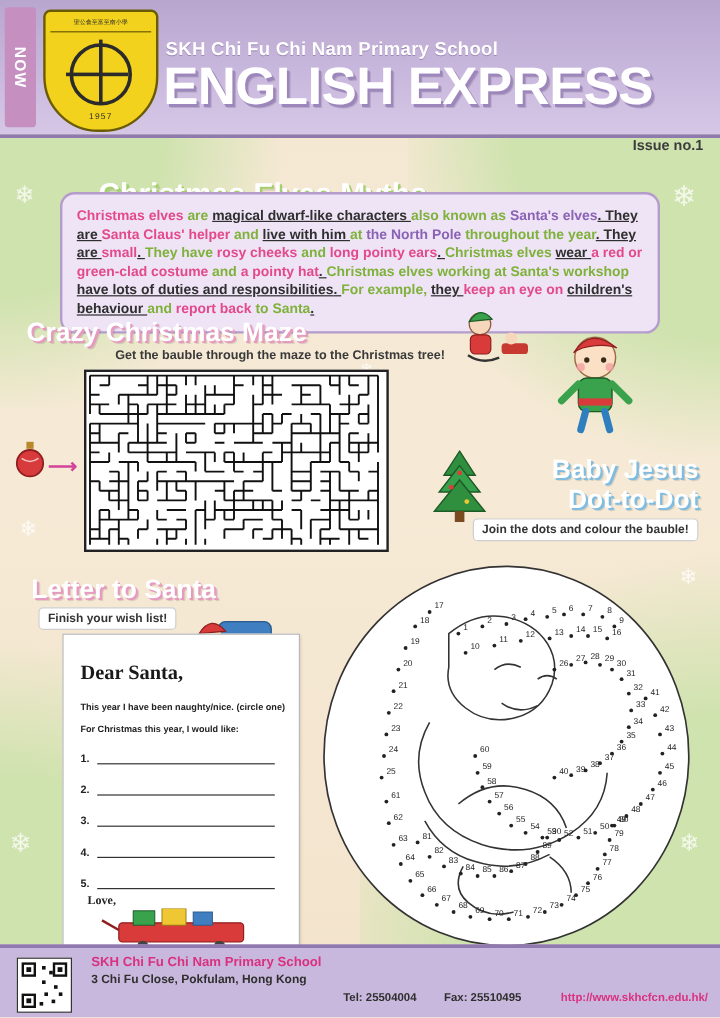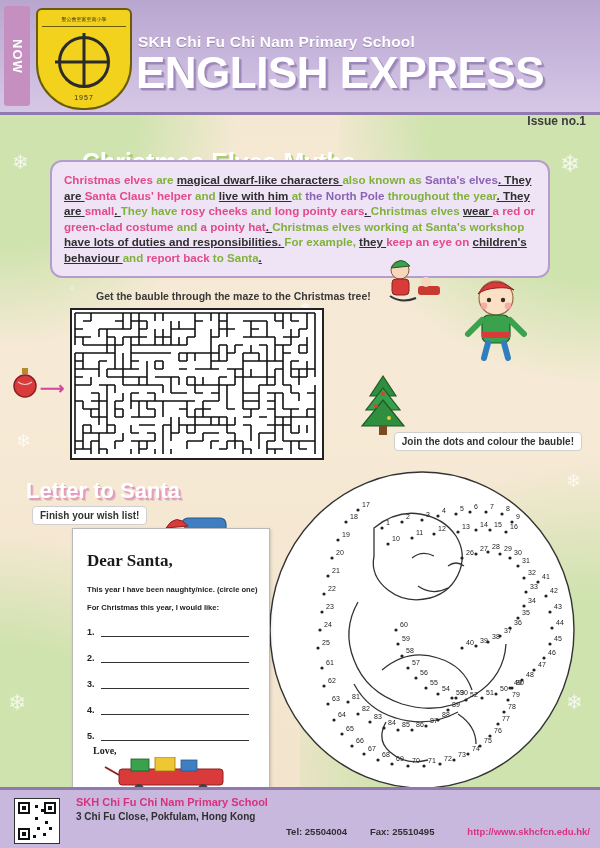--- a/index.html
+++ b/index.html
@@ -149,21 +149,20 @@
   }
   .letter-sub{
     position:absolute;left:32px;top:506px;
     background:#ffffff;border:1px solid #cfcfcf;border-radius:4px;
     padding:3px 7px;font-size:10px;font-weight:bold;color:#333;
   }
   .letter-card{
     position:absolute;left:52px;top:528px;width:196px;height:265px;
     background:#ffffff;border:1px solid #b9b9b9;
     box-shadow:1px 1px 3px rgba(0,0,0,.16);
-    margin-left:20px;
   }
   .letter-card .dear{
     position:absolute;left:14px;top:22px;font-size:17px;font-weight:bold;
     color:#1a1a1a;font-family:"Liberation Serif",serif;
   }
   .letter-card .q1{position:absolute;left:14px;top:56px;font-size:7.6px;font-weight:bold;color:#222;}
   .letter-card .q2{position:absolute;left:14px;top:74px;font-size:7.6px;font-weight:bold;color:#222;}
   .wish-line{
     position:absolute;left:14px;width:168px;font-size:9px;font-weight:bold;color:#222;
   }
@@ -235,20 +234,21 @@
     <div class="school-name">SKH Chi Fu Chi Nam Primary School</div>
     <div class="masthead">ENGLISH EXPRESS</div>
   </div>
   <div class="issue">Issue no.1</div>
 
   <div class="myths-title">Christmas Elves Myths</div>
   <div class="myths-box">
     <p id="myths-paragraph"><span class="w-pink">Christmas elves </span><span class="w-green">are </span><span class="w-dark">magical dwarf-like characters </span><span class="w-green">also known as </span><span class="w-purple">Santa's elves</span><span class="w-dark">. They are </span><span class="w-pink">Santa Claus' helper </span><span class="w-green">and </span><span class="w-dark">live with him </span><span class="w-green">at </span><span class="w-purple">the North Pole </span><span class="w-green">throughout the year</span><span class="w-dark">. They are </span><span class="w-pink">small</span><span class="w-dark">. </span><span class="w-green">They have </span><span class="w-pink">rosy cheeks </span><span class="w-green">and </span><span class="w-pink">long pointy ears</span><span class="w-dark">. </span><span class="w-green">Christmas elves </span><span class="w-dark">wear </span><span class="w-pink">a red or green-clad costume </span><span class="w-green">and </span><span class="w-pink">a pointy hat</span><span class="w-dark">. </span><span class="w-green">Christmas elves working at Santa's workshop </span><span class="w-dark">have lots of duties and responsibilities</span><span class="w-dark">. </span><span class="w-green">For example, </span><span class="w-dark">they </span><span class="w-pink">keep an eye on </span><span class="w-dark">children's behaviour </span><span class="w-green">and </span><span class="w-pink">report back </span><span class="w-green">to Santa</span><span class="w-dark">.</span></p>
   </div>
 
+  <div class="maze-title">Crazy Christmas Maze</div>
   <div class="maze-sub">Get the bauble through the maze to the Christmas tree!</div>
 
   <div class="maze-frame">
     <svg width="246" height="144" viewBox="0 0 246 144">
       <g stroke="#111" stroke-width="1.6" fill="none" id="maze-lines">
           <path d="M3 3 H243 M3 147 H243 M3 3 V35 M3 43 V147 M243 3 V67 M243 75 V147 M11 11 h8 M43 11 h8 M59 11 h8 M67 11 h8 M123 11 h8 M147 11 h8 M171 11 h8 M179 11 h8 M187 11 h8 M203 11 h8 M219 11 h8 M3 19 h8 M27 19 h8 M35 19 h8 M43 19 h8 M51 19 h8 M67 19 h8 M99 19 h8 M107 19 h8 M115 19 h8 M147 19 h8 M155 19 h8 M179 19 h8 M227 19 h8 M3 27 h8 M11 27 h8 M35 27 h8 M51 27 h8 M59 27 h8 M67 27 h8 M83 27 h8 M91 27 h8 M115 27 h8 M139 27 h8 M171 27 h8 M179 27 h8 M187 27 h8 M195 27 h8 M211 27 h8 M219 27 h8 M11 35 h8 M19 35 h8 M27 35 h8 M35 35 h8 M43 35 h8 M59 35 h8 M67 35 h8 M75 35 h8 M83 35 h8 M91 35 h8 M99 35 h8 M107 35 h8 M147 35 h8 M163 35 h8 M187 35 h8 M203 35 h8 M211 35 h8 M227 35 h8 M3 43 h8 M11 43 h8 M19 43 h8 M27 43 h8 M35 43 h8 M59 43 h8 M67 43 h8 M75 43 h8 M83 43 h8 M91 43 h8 M107 43 h8 M115 43 h8 M123 43 h8 M131 43 h8 M139 43 h8 M155 43 h8 M171 43 h8 M179 43 h8 M211 43 h8 M227 43 h8 M3 51 h8 M27 51 h8 M59 51 h8 M83 51 h8 M107 51 h8 M139 51 h8 M147 51 h8 M171 51 h8 M179 51 h8 M187 51 h8 M195 51 h8 M203 51 h8 M219 51 h8 M3 59 h8 M11 59 h8 M19 59 h8 M35 59 h8 M43 59 h8 M51 59 h8 M59 59 h8 M83 59 h8 M107 59 h8 M123 59 h8 M131 59 h8 M139 59 h8 M155 59 h8 M163 59 h8 M203 59 h8 M219 59 h8 M227 59 h8 M235 59 h8 M3 67 h8 M35 67 h8 M43 67 h8 M51 67 h8 M59 67 h8 M67 67 h8 M83 67 h8 M91 67 h8 M99 67 h8 M115 67 h8 M147 67 h8 M163 67 h8 M171 67 h8 M179 67 h8 M187 67 h8 M195 67 h8 M219 67 h8 M227 67 h8 M3 75 h8 M11 75 h8 M27 75 h8 M35 75 h8 M51 75 h8 M59 75 h8 M67 75 h8 M75 75 h8 M83 75 h8 M115 75 h8 M123 75 h8 M131 75 h8 M139 75 h8 M147 75 h8 M155 75 h8 M187 75 h8 M195 75 h8 M211 75 h8 M19 83 h8 M59 83 h8 M75 83 h8 M99 83 h8 M107 83 h8 M123 83 h8 M139 83 h8 M171 83 h8 M179 83 h8 M195 83 h8 M203 83 h8 M219 83 h8 M235 83 h8 M3 91 h8 M19 91 h8 M27 91 h8 M43 91 h8 M59 91 h8 M67 91 h8 M75 91 h8 M83 91 h8 M91 91 h8 M99 91 h8 M107 91 h8 M115 91 h8 M131 91 h8 M139 91 h8 M171 91 h8 M179 91 h8 M195 91 h8 M11 99 h8 M19 99 h8 M43 99 h8 M75 99 h8 M107 99 h8 M123 99 h8 M131 99 h8 M155 99 h8 M171 99 h8 M179 99 h8 M195 99 h8 M211 99 h8 M219 99 h8 M235 99 h8 M19 107 h8 M27 107 h8 M43 107 h8 M59 107 h8 M67 107 h8 M75 107 h8 M115 107 h8 M123 107 h8 M131 107 h8 M139 107 h8 M147 107 h8 M171 107 h8 M187 107 h8 M203 107 h8 M211 107 h8 M219 107 h8 M227 107 h8 M235 107 h8 M11 115 h8 M35 115 h8 M67 115 h8 M75 115 h8 M91 115 h8 M107 115 h8 M115 115 h8 M123 115 h8 M131 115 h8 M139 115 h8 M147 115 h8 M155 115 h8 M171 115 h8 M195 115 h8 M203 115 h8 M211 115 h8 M11 123 h8 M19 123 h8 M27 123 h8 M35 123 h8 M59 123 h8 M75 123 h8 M99 123 h8 M115 123 h8 M131 123 h8 M139 123 h8 M155 123 h8 M187 123 h8 M195 123 h8 M219 123 h8 M3 131 h8 M19 131 h8 M43 131 h8 M59 131 h8 M67 131 h8 M75 131 h8 M115 131 h8 M123 131 h8 M139 131 h8 M155 131 h8 M163 131 h8 M195 131 h8 M211 131 h8 M219 131 h8 M227 131 h8 M235 131 h8 M3 139 h8 M11 139 h8 M27 139 h8 M67 139 h8 M147 139 h8 M171 139 h8 M195 139 h8 M203 139 h8 M227 139 h8 M11 27 v8 M11 43 v8 M11 51 v8 M11 91 v8 M11 115 v8 M11 123 v8 M11 131 v8 M19 3 v8 M19 67 v8 M19 99 v8 M19 115 v8 M19 131 v8 M19 139 v8 M27 19 v8 M27 51 v8 M27 59 v8 M27 83 v8 M27 91 v8 M27 99 v8 M27 107 v8 M27 123 v8 M27 131 v8 M27 139 v8 M35 19 v8 M35 27 v8 M35 35 v8 M35 59 v8 M35 75 v8 M35 83 v8 M35 91 v8 M35 99 v8 M35 107 v8 M35 115 v8 M35 139 v8 M43 27 v8 M43 35 v8 M43 43 v8 M43 51 v8 M43 75 v8 M43 91 v8 M43 99 v8 M43 115 v8 M43 131 v8 M51 3 v8 M51 11 v8 M51 27 v8 M51 43 v8 M51 51 v8 M51 59 v8 M51 67 v8 M51 83 v8 M51 99 v8 M51 123 v8 M59 3 v8 M59 11 v8 M59 27 v8 M59 35 v8 M59 43 v8 M59 51 v8 M59 83 v8 M59 91 v8 M59 115 v8 M59 139 v8 M67 3 v8 M67 11 v8 M67 19 v8 M67 27 v8 M67 67 v8 M67 91 v8 M67 99 v8 M67 131 v8 M67 139 v8 M75 11 v8 M75 51 v8 M75 59 v8 M75 67 v8 M75 91 v8 M75 131 v8 M83 3 v8 M83 19 v8 M83 27 v8 M83 51 v8 M83 83 v8 M83 99 v8 M83 123 v8 M83 139 v8 M91 3 v8 M91 19 v8 M91 27 v8 M91 51 v8 M91 75 v8 M91 91 v8 M91 99 v8 M91 115 v8 M91 123 v8 M91 131 v8 M91 139 v8 M99 11 v8 M99 19 v8 M99 27 v8 M99 67 v8 M99 75 v8 M99 107 v8 M99 115 v8 M99 123 v8 M99 139 v8 M107 11 v8 M107 27 v8 M107 43 v8 M107 67 v8 M107 107 v8 M107 115 v8 M115 27 v8 M115 43 v8 M115 67 v8 M115 91 v8 M115 99 v8 M115 115 v8 M115 131 v8 M123 3 v8 M123 11 v8 M123 19 v8 M123 43 v8 M123 67 v8 M123 75 v8 M123 99 v8 M123 107 v8 M123 115 v8 M131 67 v8 M131 91 v8 M131 99 v8 M131 123 v8 M139 3 v8 M139 19 v8 M139 27 v8 M139 35 v8 M139 43 v8 M139 51 v8 M139 107 v8 M139 131 v8 M147 3 v8 M147 11 v8 M147 19 v8 M147 35 v8 M147 43 v8 M147 67 v8 M147 75 v8 M147 83 v8 M147 107 v8 M155 3 v8 M155 11 v8 M155 19 v8 M155 35 v8 M155 43 v8 M155 75 v8 M155 83 v8 M155 91 v8 M155 107 v8 M155 115 v8 M155 131 v8 M163 35 v8 M163 59 v8 M163 67 v8 M163 107 v8 M163 123 v8 M163 131 v8 M171 43 v8 M171 51 v8 M171 59 v8 M171 67 v8 M171 75 v8 M171 83 v8 M171 91 v8 M171 131 v8 M171 139 v8 M179 11 v8 M179 19 v8 M179 35 v8 M179 59 v8 M179 99 v8 M179 115 v8 M179 123 v8 M179 139 v8 M187 43 v8 M187 75 v8 M187 83 v8 M187 91 v8 M187 123 v8 M187 131 v8 M195 11 v8 M195 19 v8 M195 35 v8 M195 43 v8 M195 51 v8 M195 59 v8 M195 67 v8 M195 131 v8 M195 139 v8 M203 3 v8 M203 27 v8 M203 35 v8 M203 43 v8 M203 59 v8 M203 67 v8 M203 83 v8 M203 91 v8 M203 99 v8 M203 107 v8 M203 115 v8 M203 123 v8 M203 139 v8 M211 3 v8 M211 11 v8 M211 35 v8 M211 43 v8 M211 51 v8 M211 59 v8 M211 67 v8 M211 83 v8 M211 91 v8 M211 107 v8 M211 115 v8 M211 123 v8 M219 3 v8 M219 19 v8 M219 27 v8 M219 51 v8 M219 59 v8 M219 75 v8 M219 99 v8 M219 107 v8 M219 115 v8 M219 131 v8 M219 139 v8 M227 19 v8 M227 35 v8 M227 59 v8 M227 67 v8 M227 83 v8 M227 115 v8 M227 131 v8 M235 3 v8 M235 11 v8 M235 27 v8 M235 35 v8 M235 51 v8 M235 59 v8 M235 99 v8 M235 115 v8"></path>
         </g>
     </svg>
   </div>
 
@@ -293,20 +293,24 @@
       <circle cx="50" cy="30" r="3.4" fill="#f4a0a0" opacity=".8"></circle>
       <rect x="24" y="39" width="28" height="28" rx="7" fill="#3aa14c" stroke="#1d5a27" stroke-width="1.2"></rect>
       <rect x="24" y="56" width="28" height="6" fill="#d93b3b"></rect>
       <path d="M24 44 L10 58" stroke="#3aa14c" stroke-width="6" stroke-linecap="round"></path>
       <path d="M52 44 L66 58" stroke="#3aa14c" stroke-width="6" stroke-linecap="round"></path>
       <path d="M30 67 L26 82" stroke="#2f7fbf" stroke-width="6" stroke-linecap="round"></path>
       <path d="M46 67 L50 82" stroke="#2f7fbf" stroke-width="6" stroke-linecap="round"></path>
     </svg>
   </div>
 
+  <div class="dtd-title">
+    <span>Baby Jesus</span><br>
+    <span>Dot-to-Dot</span>
+  </div>
   <div class="dtd-sub">Join the dots and colour the bauble!</div>
 
   <div class="dtd-canvas">
     <svg width="330" height="330" viewBox="0 0 330 330">
       <ellipse cx="160" cy="168" rx="152" ry="158" fill="#ffffff" stroke="#333" stroke-width="1.4"></ellipse>
       <g fill="none" stroke="#333" stroke-width="1.3">
         <path d="M112 66 q22 -18 46 -14 q24 4 36 22 q10 16 4 34 q-8 22 -30 28 q-24 6 -42 -8 q-18 -14 -14 -34 z"></path>
         <path d="M150 96 q10 -8 22 -2"></path>
         <path d="M186 104 q8 -6 16 0"></path>
         <path d="M156 124 q14 10 30 2"></path>

